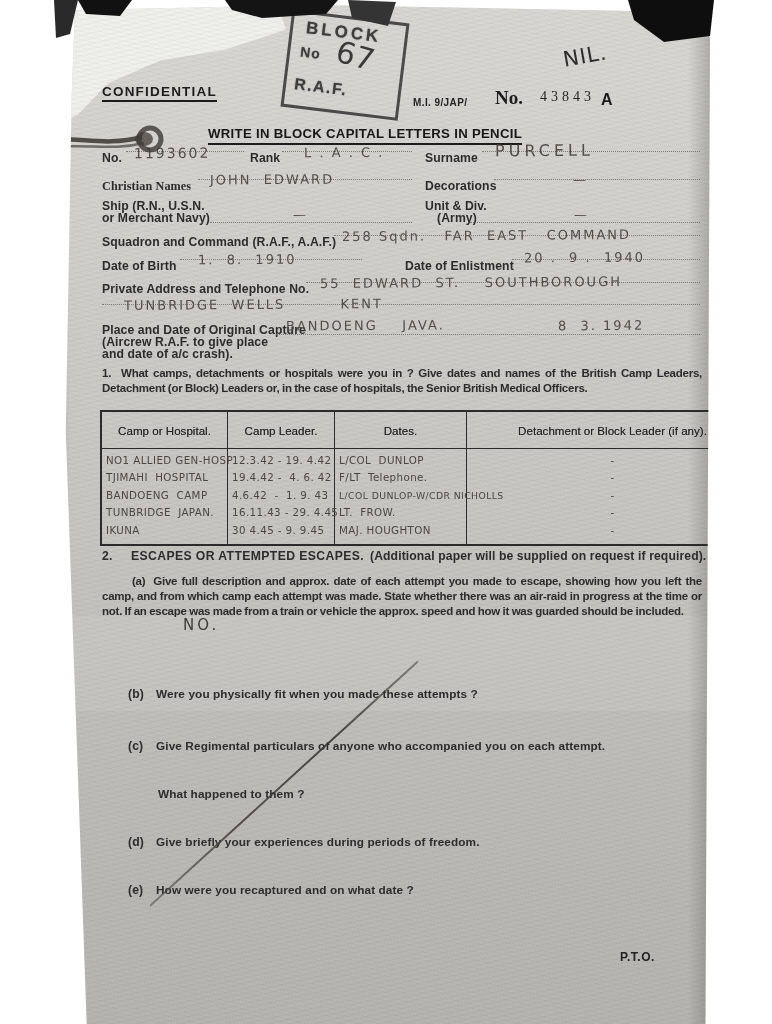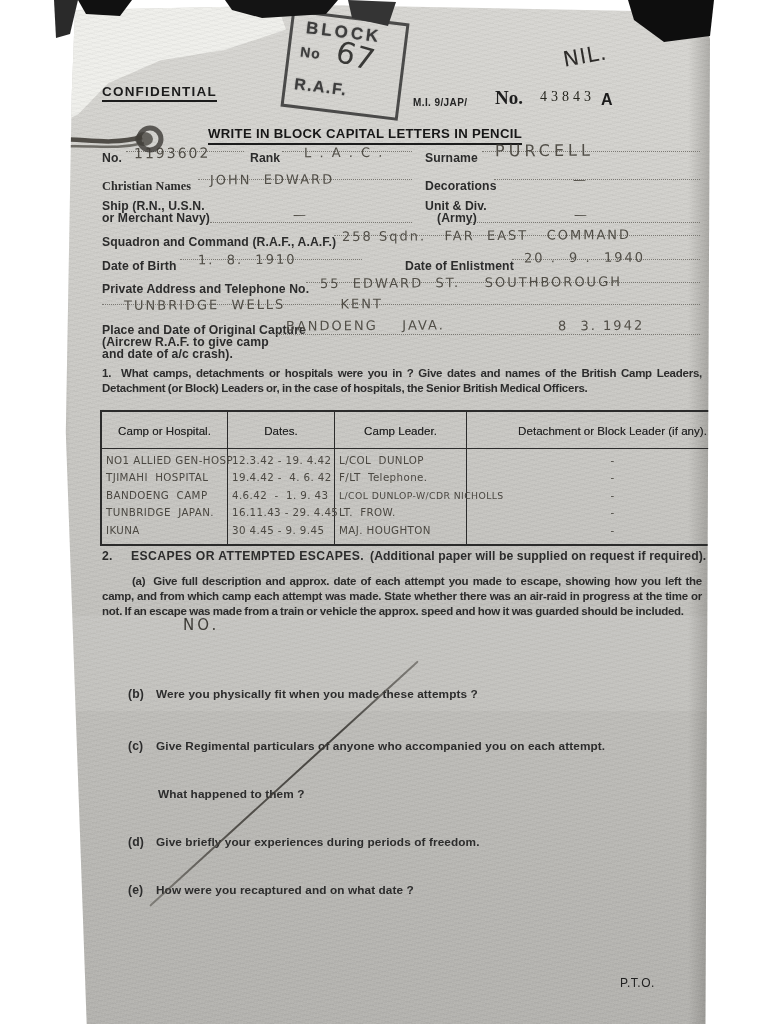--- a/index.html
+++ b/index.html
@@ -47,21 +47,21 @@
   #camp-table { position:absolute; left:42px; top:406px; width:660px; height:136px; border:2px solid #2b2b2b; display:grid; grid-template-columns:126px 107px 132px 1fr; grid-template-rows:37px 1fr; }
   .th { border-right:1.5px solid #2b2b2b; border-bottom:1.5px solid #2b2b2b; display:flex; align-items:center; justify-content:center; text-align:center; font-size:11.6px; font-weight:400; color:#222; padding:2px 6px; line-height:13px; text-shadow:0 0 .4px rgba(0,0,0,.45); }
   .td { border-right:1.5px solid #2b2b2b; padding:3px 4px 0 4px; }
   .th:nth-child(4), .td:nth-child(8) { border-right:none; }
   .tline { font-family:"DejaVu Sans",sans-serif; color:#4a4741; white-space:pre; letter-spacing:.4px; font-size:10.3px; line-height:17.4px; }
   .tc { text-align:center; }
 
   
   #pencil-stroke { position:absolute; left:92px; top:901px; width:363px; height:2.2px; transform-origin:0 50%; transform:rotate(-42.4deg); border-radius:2px;
     background:linear-gradient(90deg, rgba(72,69,63,.5), rgba(66,63,58,.85) 30%, rgba(58,56,52,.9) 70%, rgba(72,69,63,.55)); }
-  #pto { position:absolute; left:562px; top:946px; font-weight:400; font-size:12px; letter-spacing:.5px; color:#222;margin-top:26px; }
+  #pto { position:absolute; left:562px; top:946px; font-weight:700; font-size:12px; letter-spacing:.5px; color:#222; }
   #answer-no { position:absolute; left:125px; top:612px; font-family:"DejaVu Sans",sans-serif; font-size:15px; letter-spacing:3px; color:#3e3c37; }
 </style>
 </head>
 <body>
 
 <div id="screen">
 
   <div id="paper">
     <div class="torn-patch"></div>
     <div class="grain"></div>
@@ -123,34 +123,34 @@
     <div class="dl" style="left:454px;top:255px;width:188px;"></div>
     <div class="hand" style="left:466px;top:246px;">20 .  9 .  1940</div>
 
     <div class="lbl" style="left:44px;top:279px;">Private Address and Telephone No.</div>
     <div class="dl" style="left:248px;top:278px;width:394px;"></div>
     <div class="hand" style="left:262px;top:271px;">55  EDWARD  ST.    SOUTHBOROUGH</div>
     <div class="dl" style="left:44px;top:300px;width:598px;"></div>
     <div class="hand" style="left:66px;top:293px;">TUNBRIDGE  WELLS         KENT</div>
 
     <div class="lbl" style="left:44px;top:320px;">Place and Date of Original Capture</div>
-    <div class="lbl" style="left:44px;top:332px;">(Aircrew R.A.F. to give camp</div>
+    <div class="lbl" style="left:44px;top:332px;">(Aircrew R.A.F. to give place</div>
     <div class="lbl" style="left:44px;top:344px;">and date of a/c crash).</div>
     <div class="dl" style="left:218px;top:330px;width:424px;"></div>
     <div class="hand" style="left:228px;top:314px;">BANDOENG    JAVA.</div>
     <div class="hand" style="left:500px;top:314px;">8  3. 1942</div>
 
     <p class="para" style="left:44px;top:362px;width:600px;">
       <span style="margin-right:10px;">1.</span><span>What camps, detachments or hospitals were you in ?   Give dates and names of the British Camp Leaders, Detachment (or Block) Leaders or, in the case of hospitals, the Senior British Medical Officers.</span>
     </p>
 
     <div id="camp-table">
       <div class="th">Camp or Hospital.</div>
+      <div class="th">Camp Leader.</div>
       <div class="th">Dates.</div>
-      <div class="th">Camp Leader.</div>
       <div class="th">Detachment or Block Leader (if any).</div>
       <div class="td">
         <div class="tline">NO1 ALLIED GEN-HOSP</div>
         <div class="tline">TJIMAHI  HOSPITAL</div>
         <div class="tline">BANDOENG  CAMP</div>
         <div class="tline">TUNBRIDGE  JAPAN.</div>
         <div class="tline">IKUNA</div>
       </div>
       <div class="td">
         <div class="tline">12.3.42 - 19. 4.42</div>

